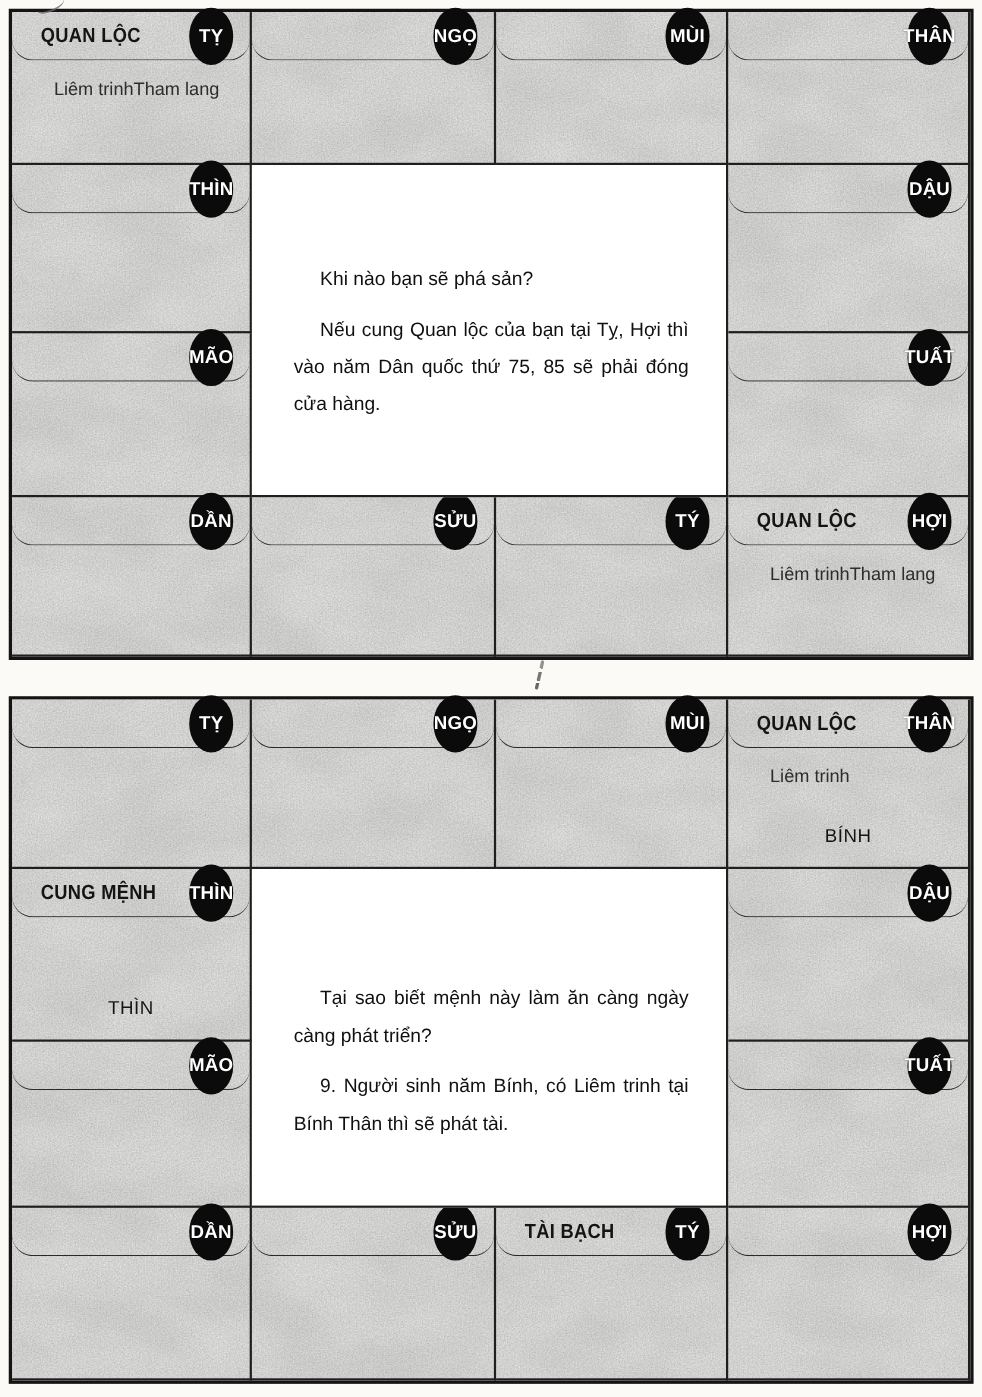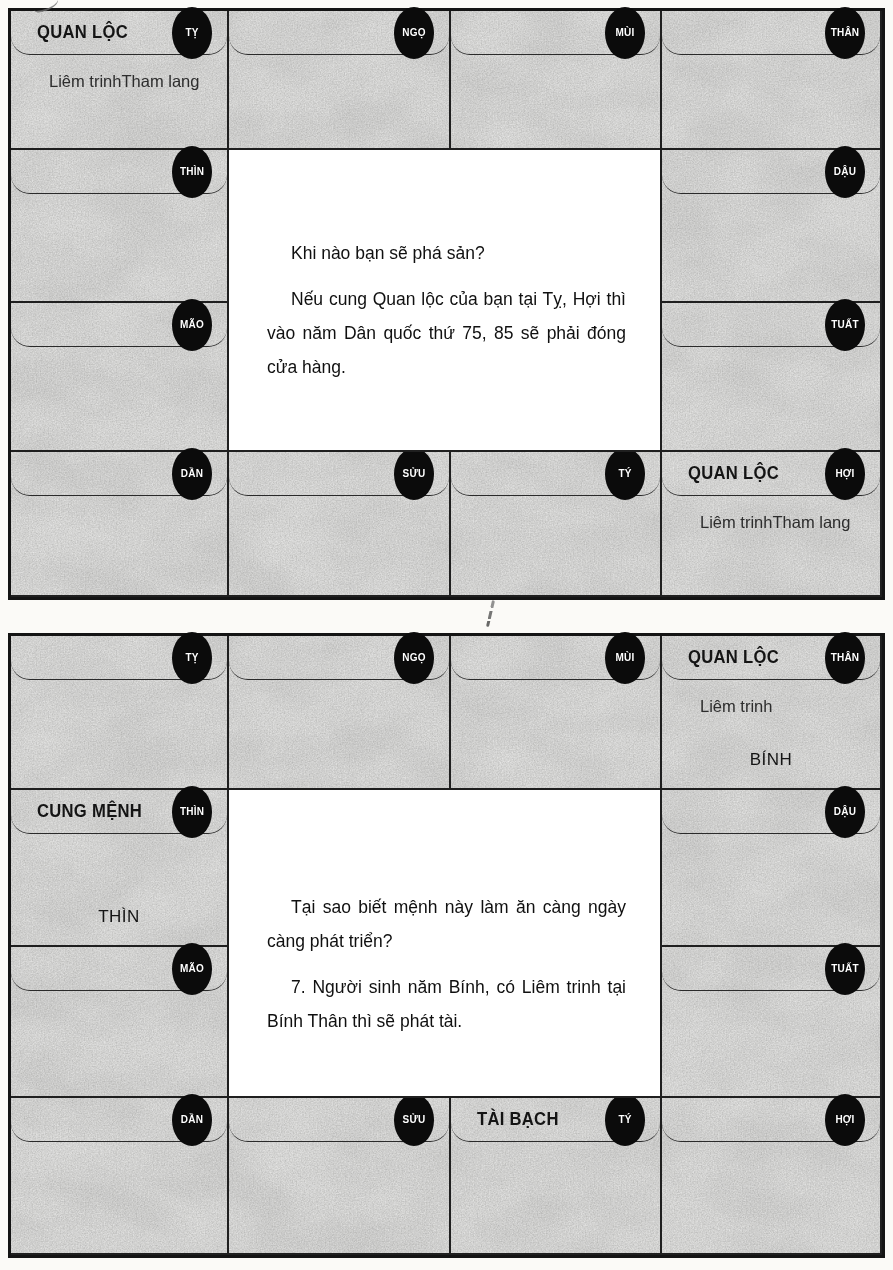--- a/index.html
+++ b/index.html
@@ -40,21 +40,21 @@
     display:flex;align-items:center;padding:0 15px 0 26px;border-radius:19px;
   }
   .cell-title{
     font-weight:700;font-size:17.5px;letter-spacing:.3px;color:var(--ink);
     transform:scaleX(.95) scaleY(1.06);transform-origin:left center;white-space:nowrap;
   }
   .badge{
     margin-left:auto;flex:0 0 auto;width:40px;height:52px;border-radius:50%;
     background:var(--badge-bg);color:var(--badge-text);
     display:flex;align-items:center;justify-content:center;
-    font-size:10px;font-weight:700;letter-spacing:.2px;line-height:1;
+    font-size:17px;font-weight:700;letter-spacing:.2px;line-height:1;
     text-shadow:0 0 1px #000;
   }
   .cell-body{
     position:relative;flex:1 1 auto;display:flex;flex-direction:row;
     padding:9px 10px 14px 38px;box-sizing:border-box;min-height:0;
   }
   .star{font-size:16.5px;line-height:35px;color:var(--star-ink);}
   .stem{
     position:absolute;left:0;right:0;bottom:18px;text-align:center;
     font-weight:400;font-size:17px;letter-spacing:.5px;color:var(--ink);
@@ -327,20 +327,20 @@
 
   <div class="cell" style="grid-area: 4 / 4;">
     <div class="cell-head">
       <span class="cell-title"></span>
       <span class="badge">HỢI</span>
     </div>
     <div class="cell-body"></div>
   </div>
 <div class="center-box">
           <p>Tại sao biết mệnh này làm ăn càng ngày càng phát triển?</p>
-          <p>7. Người sinh năm Bính, có Liêm trinh tại Bính Thân thì sẽ phát tài.</p>
+          <p>9. Người sinh năm Bính, có Liêm trinh tại Bính Thân thì sẽ phát tài.</p>
         </div>
       </div>
   </div>
 
   <div class="artifact artifact-top"></div>
   <div class="artifact artifact-mid"></div>
 </div>
 
 </body></html>

